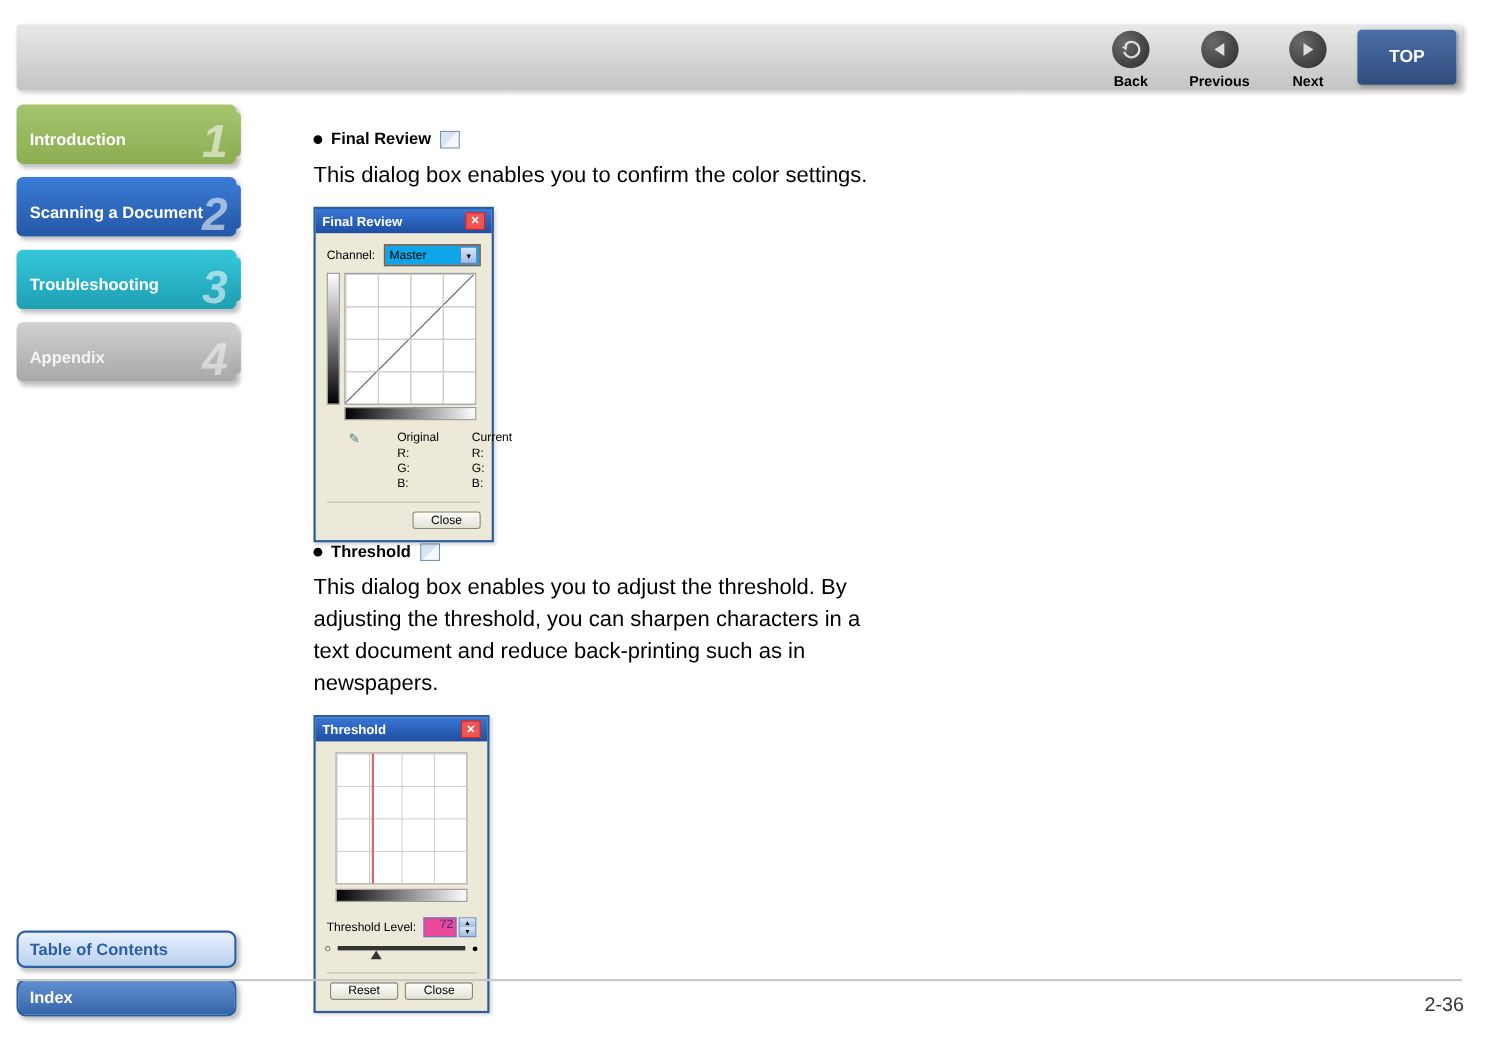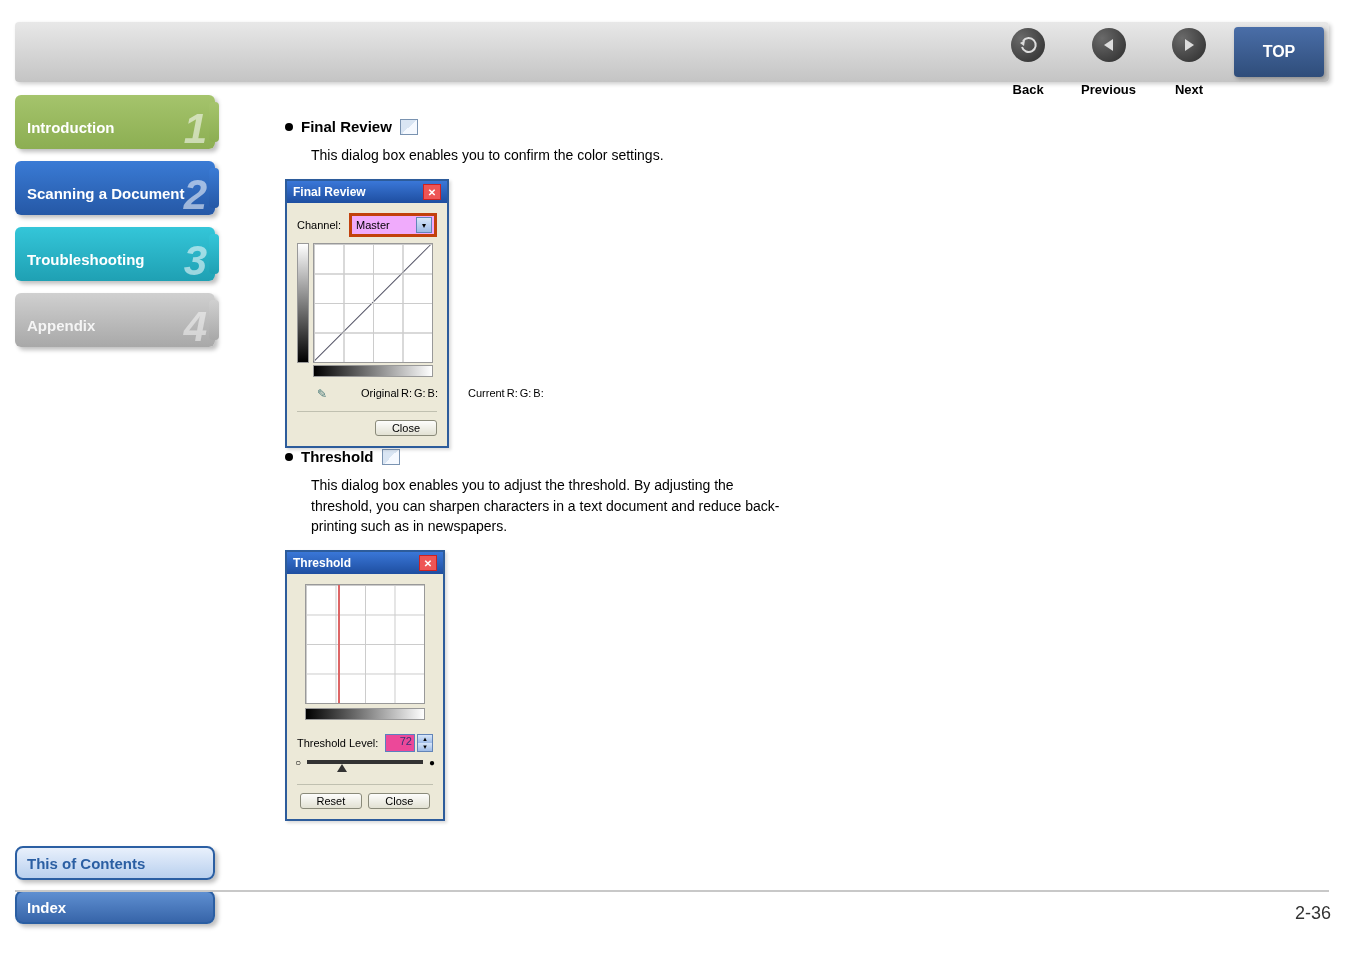--- a/index.html
+++ b/index.html
@@ -44,21 +44,21 @@
     background: radial-gradient(circle at 30% 30%, #6a6a6a, #2b2b2b);
     display: flex;
     align-items: center;
     justify-content: center;
     color: #e0e0e0;
   }
   .nav-label {
     font-size: 13px;
     font-weight: bold;
     color: #000;
-    margin-top: 20px;
+    margin-top: 4px;
   }
   .top-btn {
     background: linear-gradient(to bottom, #4a6ea8, #2f4d7a);
     height: 50px;
     width: 90px;
     margin: 5px 5px 0 10px;
     border-radius: 4px;
     display: flex;
     align-items: center;
     justify-content: center;
@@ -168,24 +168,23 @@
     display: inline-block;
   }
   .small-icon {
     width: 16px;
     height: 14px;
     border: 1px solid #7a93b1;
     background: linear-gradient(135deg, #d9e5f3 50%, #f5f9ff 50%);
     display: inline-block;
   }
   .desc {
-    font-size: 14px;
+    font-size: 20px;
     margin-top: 10px;
     line-height: 1.45;
-    margin-left: 26px;
   }
 
   
   .dlg {
     margin-top: 14px;
     border: 2px solid #2d5c9b;
     background: #ece9d8;
     font-size: 11px;
     box-shadow: 2px 2px 3px rgba(0,0,0,0.15);
     position: relative;
@@ -211,22 +210,22 @@
     align-items: center;
     justify-content: center;
     cursor: pointer;
   }
   .dlg-body {
     padding: 10px;
   }
   .channel-row { display:flex; align-items:center; gap:8px; margin-bottom:6px; }
   .channel-row label { font-size:11px; }
   .channel-select {
-    border: 3px solid #c2410c;
-    background: #f0abfc;
+    border: 1px solid #c2410c;
+    background: #0ea5e9;
     height: 18px;
     flex: 1;
     display: flex;
     align-items: center;
     justify-content: space-between;
     padding: 0 2px 0 4px;
     font-size: 11px;
     color: #000;
     cursor: pointer;
   }
@@ -282,21 +281,21 @@
     margin-left: 16px;
     margin-top: 2px;
   }
   .rgb-table {
     margin-top: 10px;
     display: flex;
     gap: 30px;
     font-size: 11px;
     padding-left: 20px;
   }
-  .rgb-col { display:flex; flex-direction:row; gap:2px; }
+  .rgb-col { display:flex; flex-direction:column; gap:2px; }
   .dropper {
     color:#477; font-size:12px; margin-right:4px;
   }
   .dlg-footer {
     border-top: 1px solid #c0c0b0;
     margin-top: 10px;
     padding-top: 8px;
     display: flex;
     justify-content: flex-end;
     gap: 6px;
@@ -440,21 +439,21 @@
   </div>
   <div class="side-tab appendix">
     <span>Appendix</span>
     <span class="big-num">4</span>
     <span class="notch"></span>
   </div>
 </div>
 
 <div class="sidebar-footer">
   <div class="pill">
-    <span>This of Contents</span>
+    <span>Table of Contents</span>
   </div>
   <div class="pill index">
     <span>Index</span>
   </div>
 </div>
 
 <div class="content">
 
   <div class="col">
     <div class="section-head">

